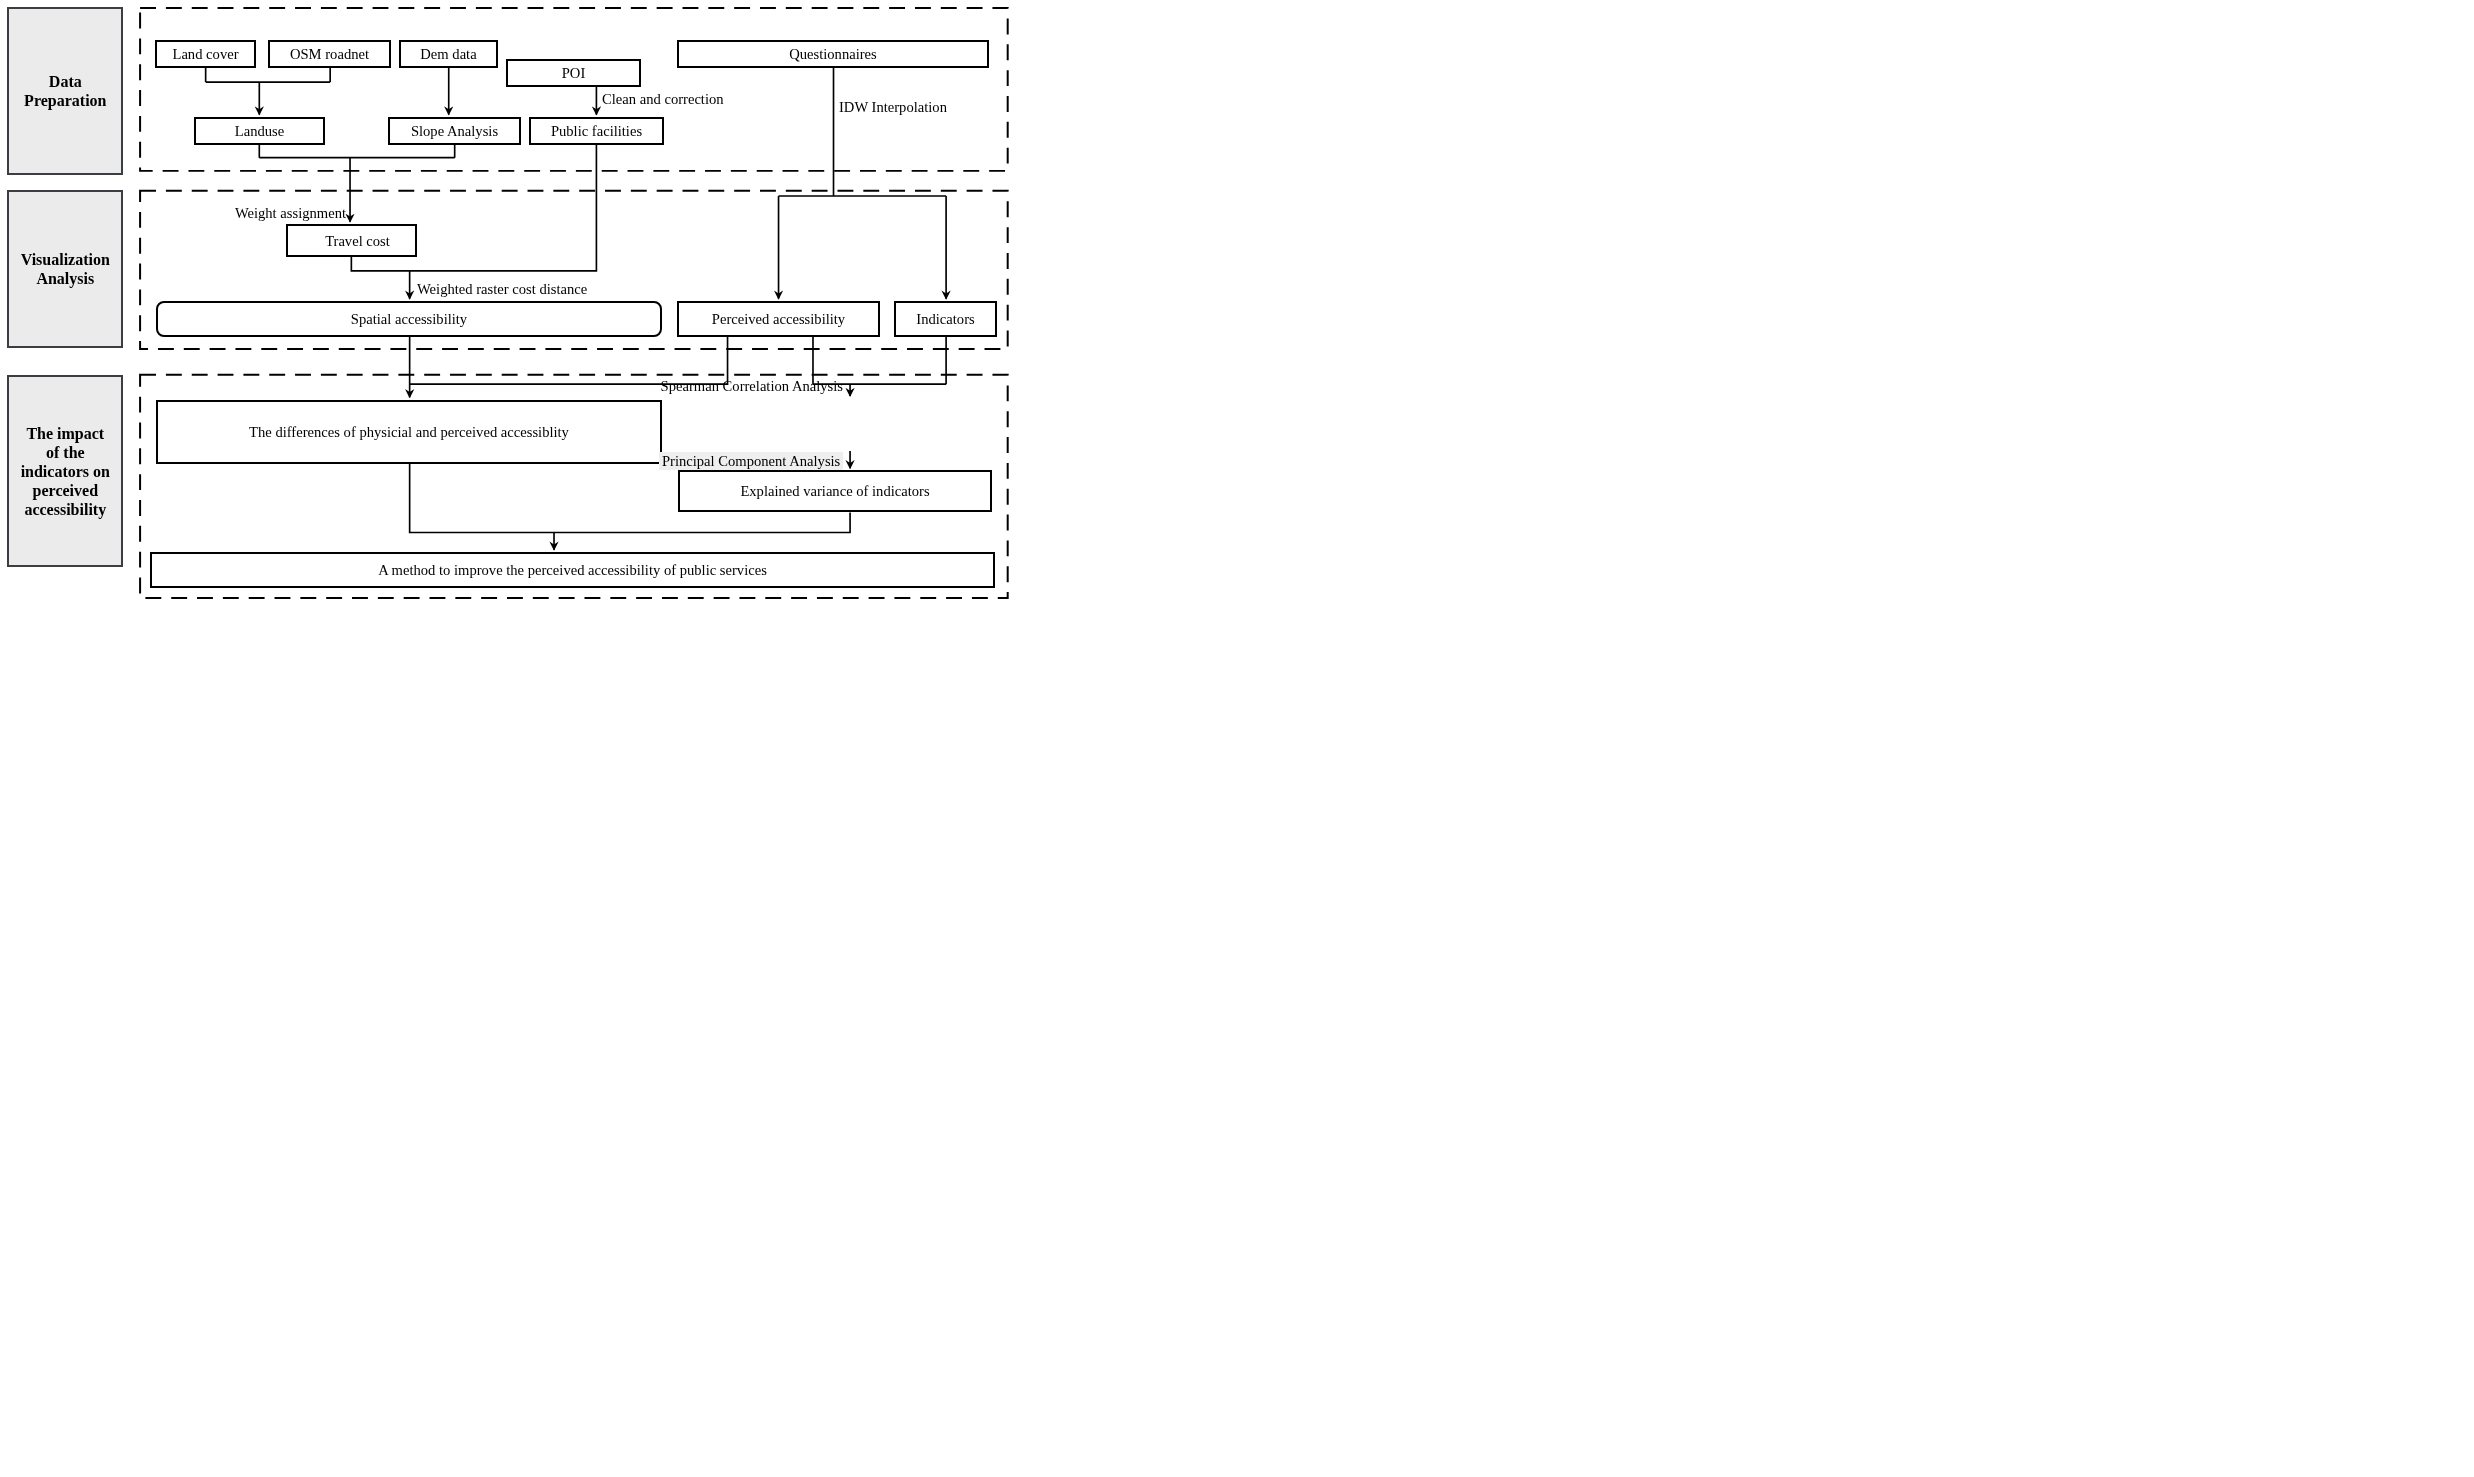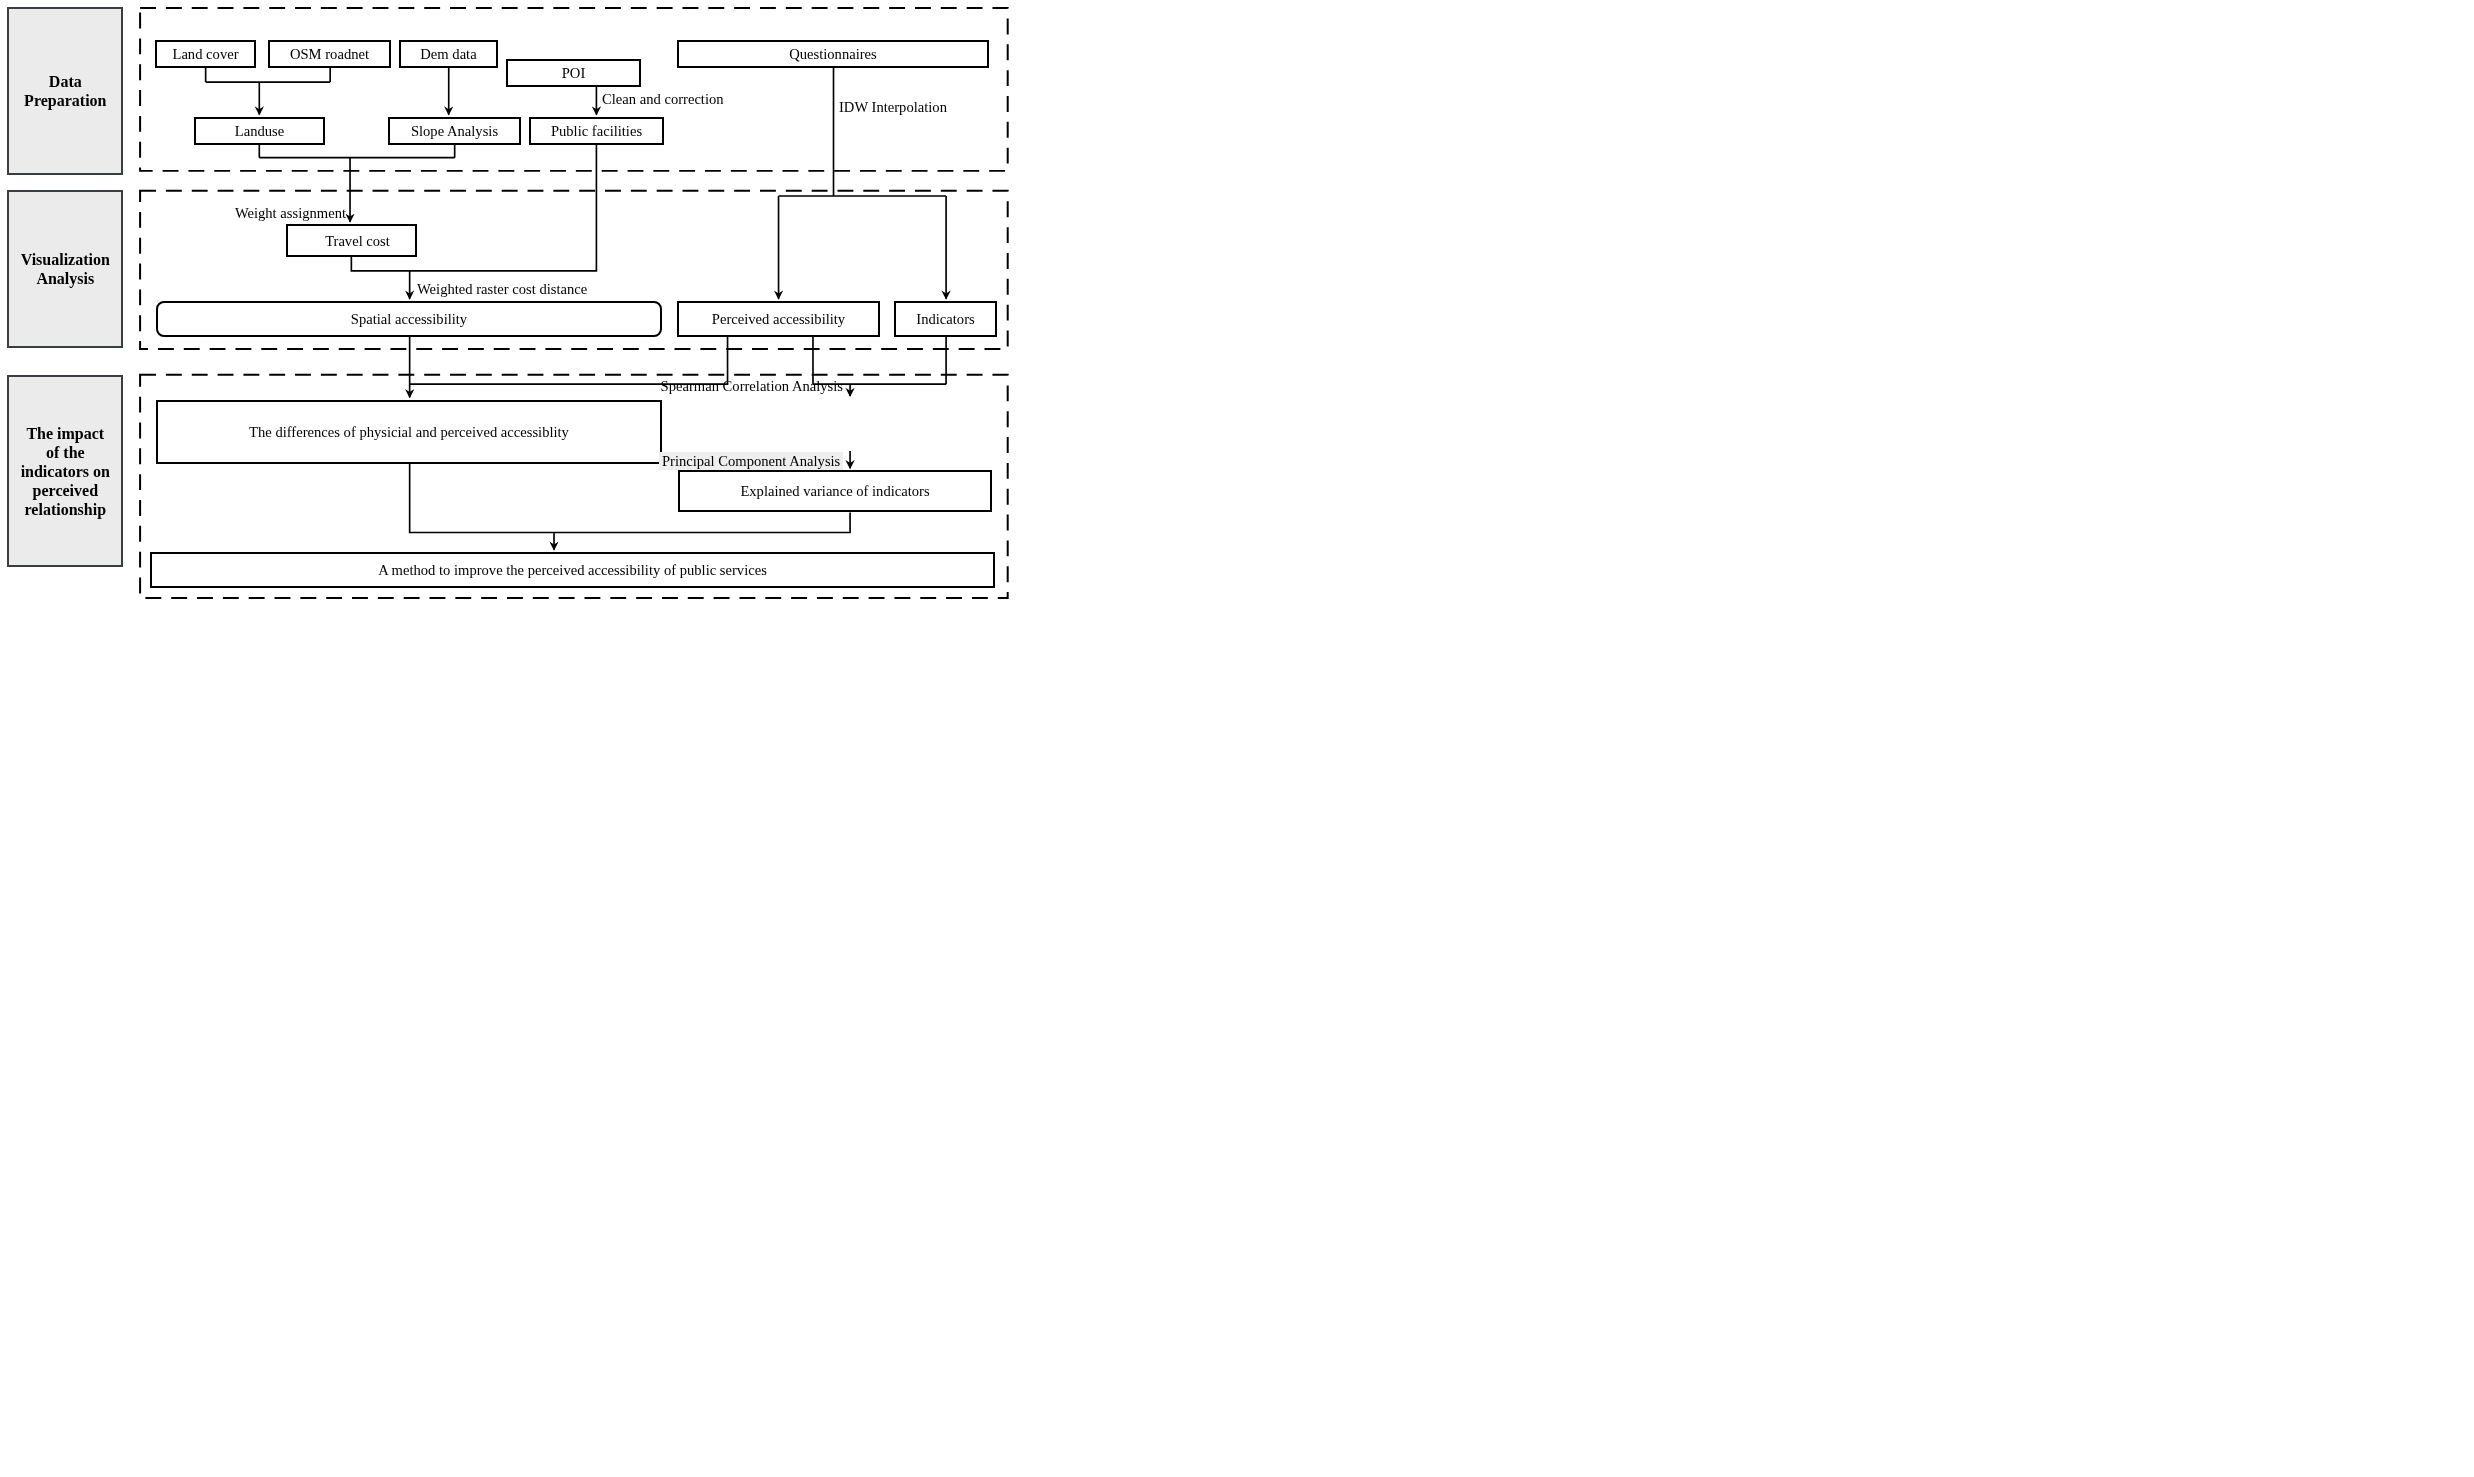--- a/index.html
+++ b/index.html
@@ -120,21 +120,21 @@
   </div>
   <div class="phase-label" style="top:190px;height:158px;">
     <span>Visualization</span>
     <span>Analysis</span>
   </div>
   <div class="phase-label" style="top:375px;height:192px;">
     <span>The impact</span>
     <span>of the</span>
     <span>indicators on</span>
     <span>perceived</span>
-    <span>relationship</span>
+    <span>accessibility</span>
   </div>
 
   <div class="node" style="left:155px;top:40px;width:101px;height:28px;">Land cover</div>
   <div class="node" style="left:268px;top:40px;width:123px;height:28px;">OSM roadnet</div>
   <div class="node" style="left:399px;top:40px;width:99px;height:28px;">Dem data</div>
   <div class="node" style="left:506px;top:40px;width:135px;height:28px;margin-top:19px;">POI</div>
   <div class="node" style="left:677px;top:40px;width:312px;height:28px;">Questionnaires</div>
 
   <div class="node" style="left:194px;top:117px;width:131px;height:28px;">Landuse</div>
   <div class="node" style="left:388px;top:117px;width:133px;height:28px;">Slope Analysis</div>

